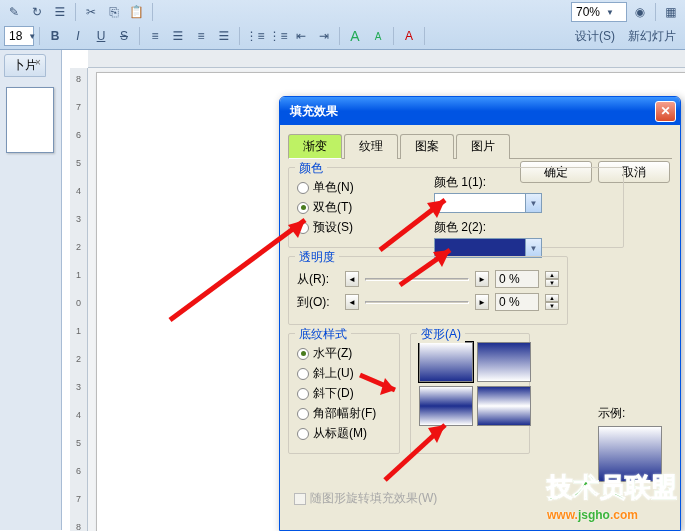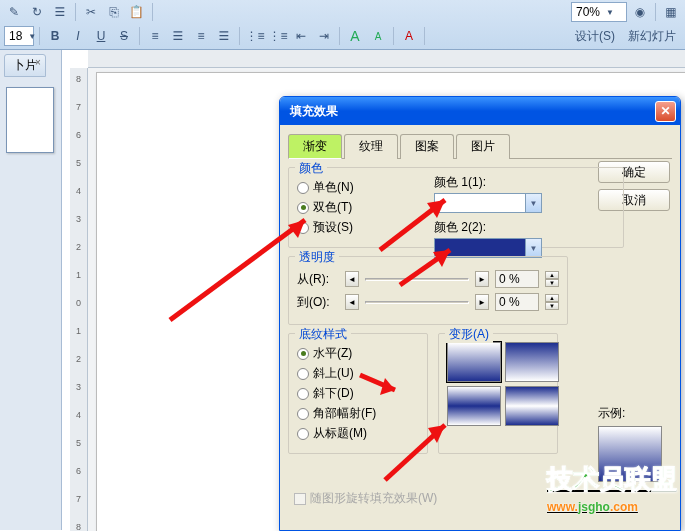--- a/index.html
+++ b/index.html
@@ -36,21 +36,21 @@
 .dialog-titlebar { height: 28px; background: linear-gradient(#3a93ff,#0054e3 50%,#0054e3); display: flex; align-items: center; padding: 0 4px; }
 .dialog-title { color: #fff; font-weight: bold; flex: 1; padding-left: 6px; }
 .dialog-close { width: 21px; height: 21px; background: linear-gradient(#f5a08e,#d94c2c); border: 1px solid #fff; border-radius: 3px; color: #fff; display: flex; align-items: center; justify-content: center; font-weight: bold; }
 
 .dialog-body { padding: 8px; position: relative; height: calc(100% - 28px); }
 .tabstrip { display: flex; border-bottom: 1px solid #aca899; margin-bottom: 8px; }
 .tab { padding: 3px 14px; border: 1px solid #aca899; border-bottom: none; background: #ece9d8; margin-right: 2px; border-radius: 3px 3px 0 0; position: relative; top: 1px; }
 .tab.active { background: #bef264; border-bottom: 1px solid #fcfcfe; }
 
 .dlg-btn { width: 72px; height: 22px; border: 1px solid #aca899; background: linear-gradient(#fff,#ece9d8); border-radius: 3px; display: flex; align-items: center; justify-content: center; }
-.dlg-buttons { position: absolute; right: 10px; top: 36px; display: flex; flex-direction: column; gap: 6px; }
+.dlg-buttons { position: absolute; right: 10px; top: 36px; display: flex; flex-direction: row; gap: 6px; }
 
 .fieldset { border: 1px solid #d0ccc0; border-radius: 2px; padding: 8px; margin-bottom: 8px; position: relative; }
 .fieldset-legend { position: absolute; top: -8px; left: 6px; background: #ece9d8; padding: 0 4px; color: #0046d5; }
 
 .color-section { width: 336px; }
 .radio-row { display: flex; align-items: center; gap: 4px; margin: 3px 0; }
 .radio { width: 12px; height: 12px; border: 1px solid #888; border-radius: 50%; background: #fff; display: flex; align-items: center; justify-content: center; }
 .radio.checked::after { content: ''; width: 5px; height: 5px; background: #4a7c1f; border-radius: 50%; }
 .color-pickers { position: absolute; left: 145px; top: 6px; }
 .cp-row { margin-bottom: 6px; }
@@ -61,21 +61,21 @@
 
 .trans-section { width: 280px; }
 .trans-row { display: flex; align-items: center; gap: 6px; margin: 5px 0; }
 .slider-track { flex: 1; height: 3px; background: #d0ccc0; border: 1px inset #fff; position: relative; }
 .slider-arrow { width: 14px; height: 16px; border: 1px solid #aca899; background: linear-gradient(#fff,#e0e0d8); display: flex; align-items: center; justify-content: center; font-size: 8px; }
 .pct-box { width: 44px; height: 18px; border: 1px solid #aca899; background: #f4f3ee; display: flex; align-items: center; padding: 0 3px; }
 .spinner { width: 14px; display: flex; flex-direction: column; }
 .spin-btn { height: 8px; border: 1px solid #aca899; background: linear-gradient(#fff,#e0e0d8); font-size: 6px; display: flex; align-items: center; justify-content: center; }
 
 .bottom-row { display: flex; gap: 10px; }
-.style-section { width: 140px; }
+.style-section { width: 112px; }
 .variant-section { width: 120px; }
 .variant-grid { display: grid; grid-template-columns: 1fr 1fr; gap: 4px; }
 .variant-cell { width: 54px; height: 40px; border: 1px solid #888; }
 .v1 { background: linear-gradient(#fff,#1e2f8f); }
 .v2 { background: linear-gradient(#1e2f8f,#fff); }
 .v3 { background: linear-gradient(#fff,#1e2f8f,#fff); }
 .v4 { background: linear-gradient(#1e2f8f,#fff,#1e2f8f); }
 .v-selected { outline: 1px solid #000; }
 
 .example-section { position: absolute; right: 10px; top: 280px; width: 72px; }
@@ -83,21 +83,21 @@
 
 .rotate-row { position: absolute; bottom: 23px; left: 14px; display: flex; align-items: center; gap: 4px; color: #a8a8a8; }
 .checkbox { width: 12px; height: 12px; border: 1px solid #bbb; background: #f4f3ee; }
 
 
 .red-arrow { position: absolute; pointer-events: none; z-index: 50; }
 .arrow-line { stroke: #e11; stroke-width: 5; fill: none; }
 .arrow-head { fill: #e11; }
 
 
-.watermark { position: absolute; right: 8px; bottom: 16px; z-index: 100; text-decoration: underline; }
+.watermark { position: absolute; right: 8px; bottom: 8px; z-index: 100; }
 .wm-cn { font-size: 26px; font-weight: bold; color: #3cb43c; -webkit-text-stroke: 1px #fff; text-shadow: 0 0 3px #fff; }
 .wm-url { font-size: 16px; font-weight: bold; text-shadow: 0 0 2px #fff; }
 .wm-url .o { color: #ff8c1a; }
 .wm-url .g { color: #3cb43c; }
 </style>
 </head>
 <body>
 
 <div class="toolbar-area">
   <div class="toolbar-row1">

